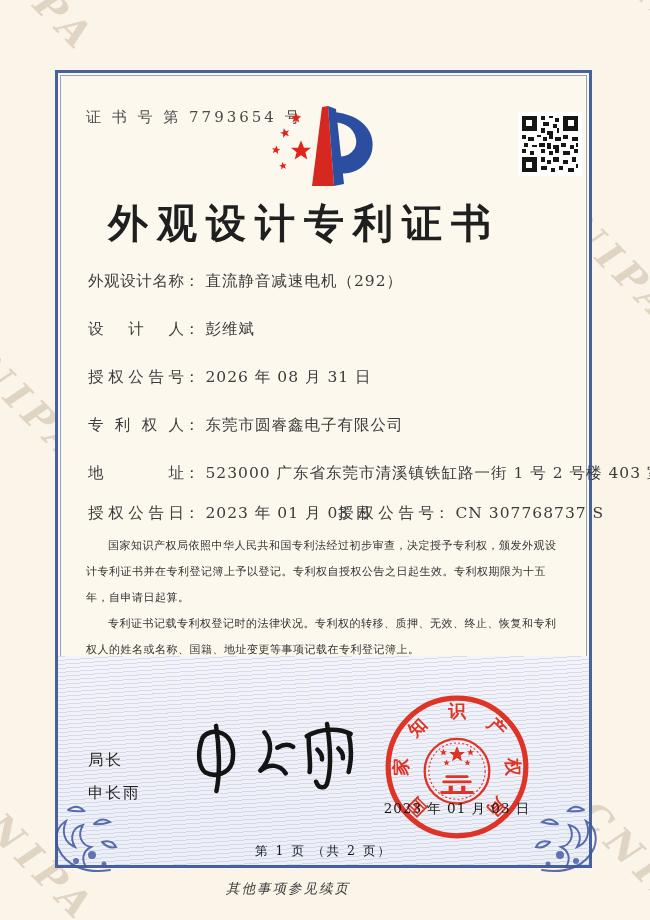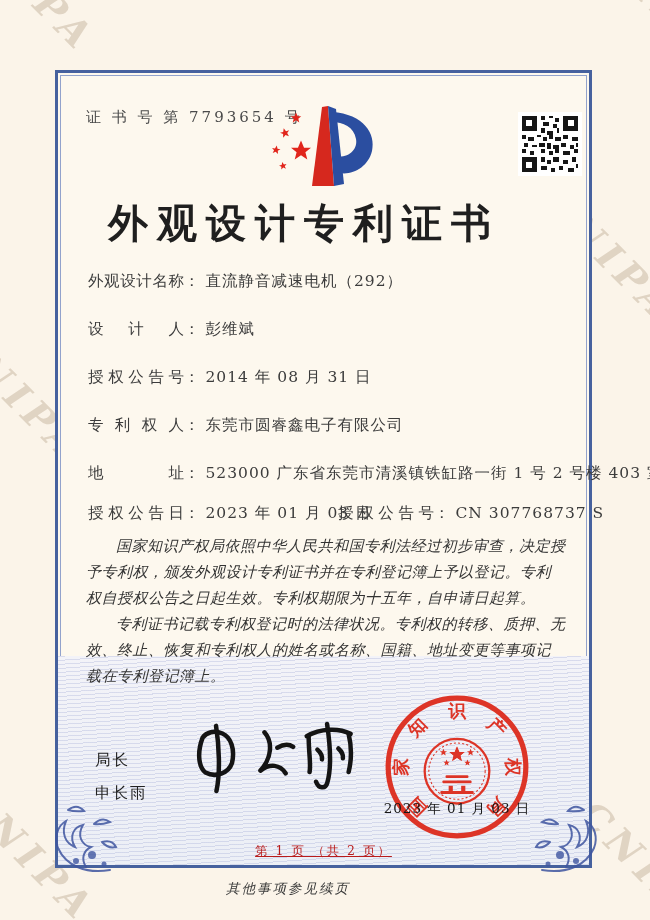--- a/index.html
+++ b/index.html
@@ -24,32 +24,32 @@
   .qr{position:absolute;left:518px;top:112px;width:60px;height:60px;background:#fff;padding:2px;}
   .title{position:absolute;left:55px;top:196px;width:498px;text-align:center;
          font-size:40px;font-weight:bold;letter-spacing:9px;color:#1f1f1f;}
   .fields{position:absolute;left:88px;top:263px;width:478px;font-size:15.5px;color:#3c3c3c;}
   .row{margin-bottom:19px;white-space:nowrap;}
   .flabel{display:inline-block;width:96px;text-align:justify;text-align-last:justify;margin-top:8px;}
   .fval{margin-left:6px;letter-spacing:1px;text-align:center;}
   .grant-row{display:flex;}
   .grant-left{width:250px;white-space:nowrap;}
   .flabel5{display:inline-block;width:96px;text-align:justify;text-align-last:justify;}
-  .body-text{position:absolute;left:86px;top:533px;width:480px;font-size:15px;
-             line-height:26px;color:#333;font-style:italic;}
+  .body-text{position:absolute;left:86px;top:533px;width:480px;font-size:11px;
+             line-height:26px;color:#333;}
   .body-text p{margin:0;text-indent:2em;letter-spacing:.5px;}
-  .director{position:absolute;left:95px;top:750px;font-size:15.5px;color:#222;
+  .director{position:absolute;left:88px;top:750px;font-size:15.5px;color:#222;
             font-family:"DejaVu Sans","Liberation Sans",sans-serif;}
   .director div{margin-bottom:12px;letter-spacing:2px;}
   .signature{position:absolute;left:182px;top:718px;}
   .seal{position:absolute;left:384px;top:694px;width:146px;height:146px;opacity:.95;}
   .seal-date{position:absolute;left:378px;top:800px;width:158px;text-align:center;
              font-size:13.5px;color:#161616;letter-spacing:1px;white-space:nowrap;}
   .page-info{position:absolute;left:55px;top:843px;width:537px;text-align:center;
-             font-size:12.5px;color:#b91c1c;letter-spacing:2px;text-decoration:underline;}
+             font-size:12.5px;color:#0f172a;letter-spacing:2px;}
   .bottom-note{position:absolute;left:0;top:880px;width:576px;text-align:center;
                font-size:13.5px;color:#3a3a3a;font-style:italic;letter-spacing:2px;}
   .ornament{position:absolute;top:798px;}
   .ornament.left{left:46px;}
   .ornament.right{left:534px;transform:scaleX(-1);}
 </style>
 </head>
 <body>
 
 <div class="page">
@@ -126,21 +126,21 @@
   <div class="title">外观设计专利证书</div>
 
   <div class="fields">
     <div class="row">
       <span class="flabel">外观设计名称</span><span>：</span><span class="fval">直流静音减速电机（292）</span>
     </div>
     <div class="row">
       <span class="flabel">设计人</span><span>：</span><span class="fval">彭维斌</span>
     </div>
     <div class="row">
-      <span class="flabel">授权公告号</span><span>：</span><span class="fval">2014 年 08 月 31 日</span>
+      <span class="flabel">授权公告号</span><span>：</span><span class="fval">2026 年 08 月 31 日</span>
     </div>
     <div class="row">
       <span class="flabel">专利权人</span><span>：</span><span class="fval">东莞市圆睿鑫电子有限公司</span>
     </div>
     <div class="row">
       <span class="flabel">地址</span><span>：</span><span class="fval">523000 广东省东莞市清溪镇铁缸路一街 1 号 2 号楼 403 室</span>
     </div>
     <div class="row grant-row">
       <span class="grant-left">
         <span class="flabel5">授权公告日</span><span>：</span><span class="fval">2023 年 01 月 03 日</span>

